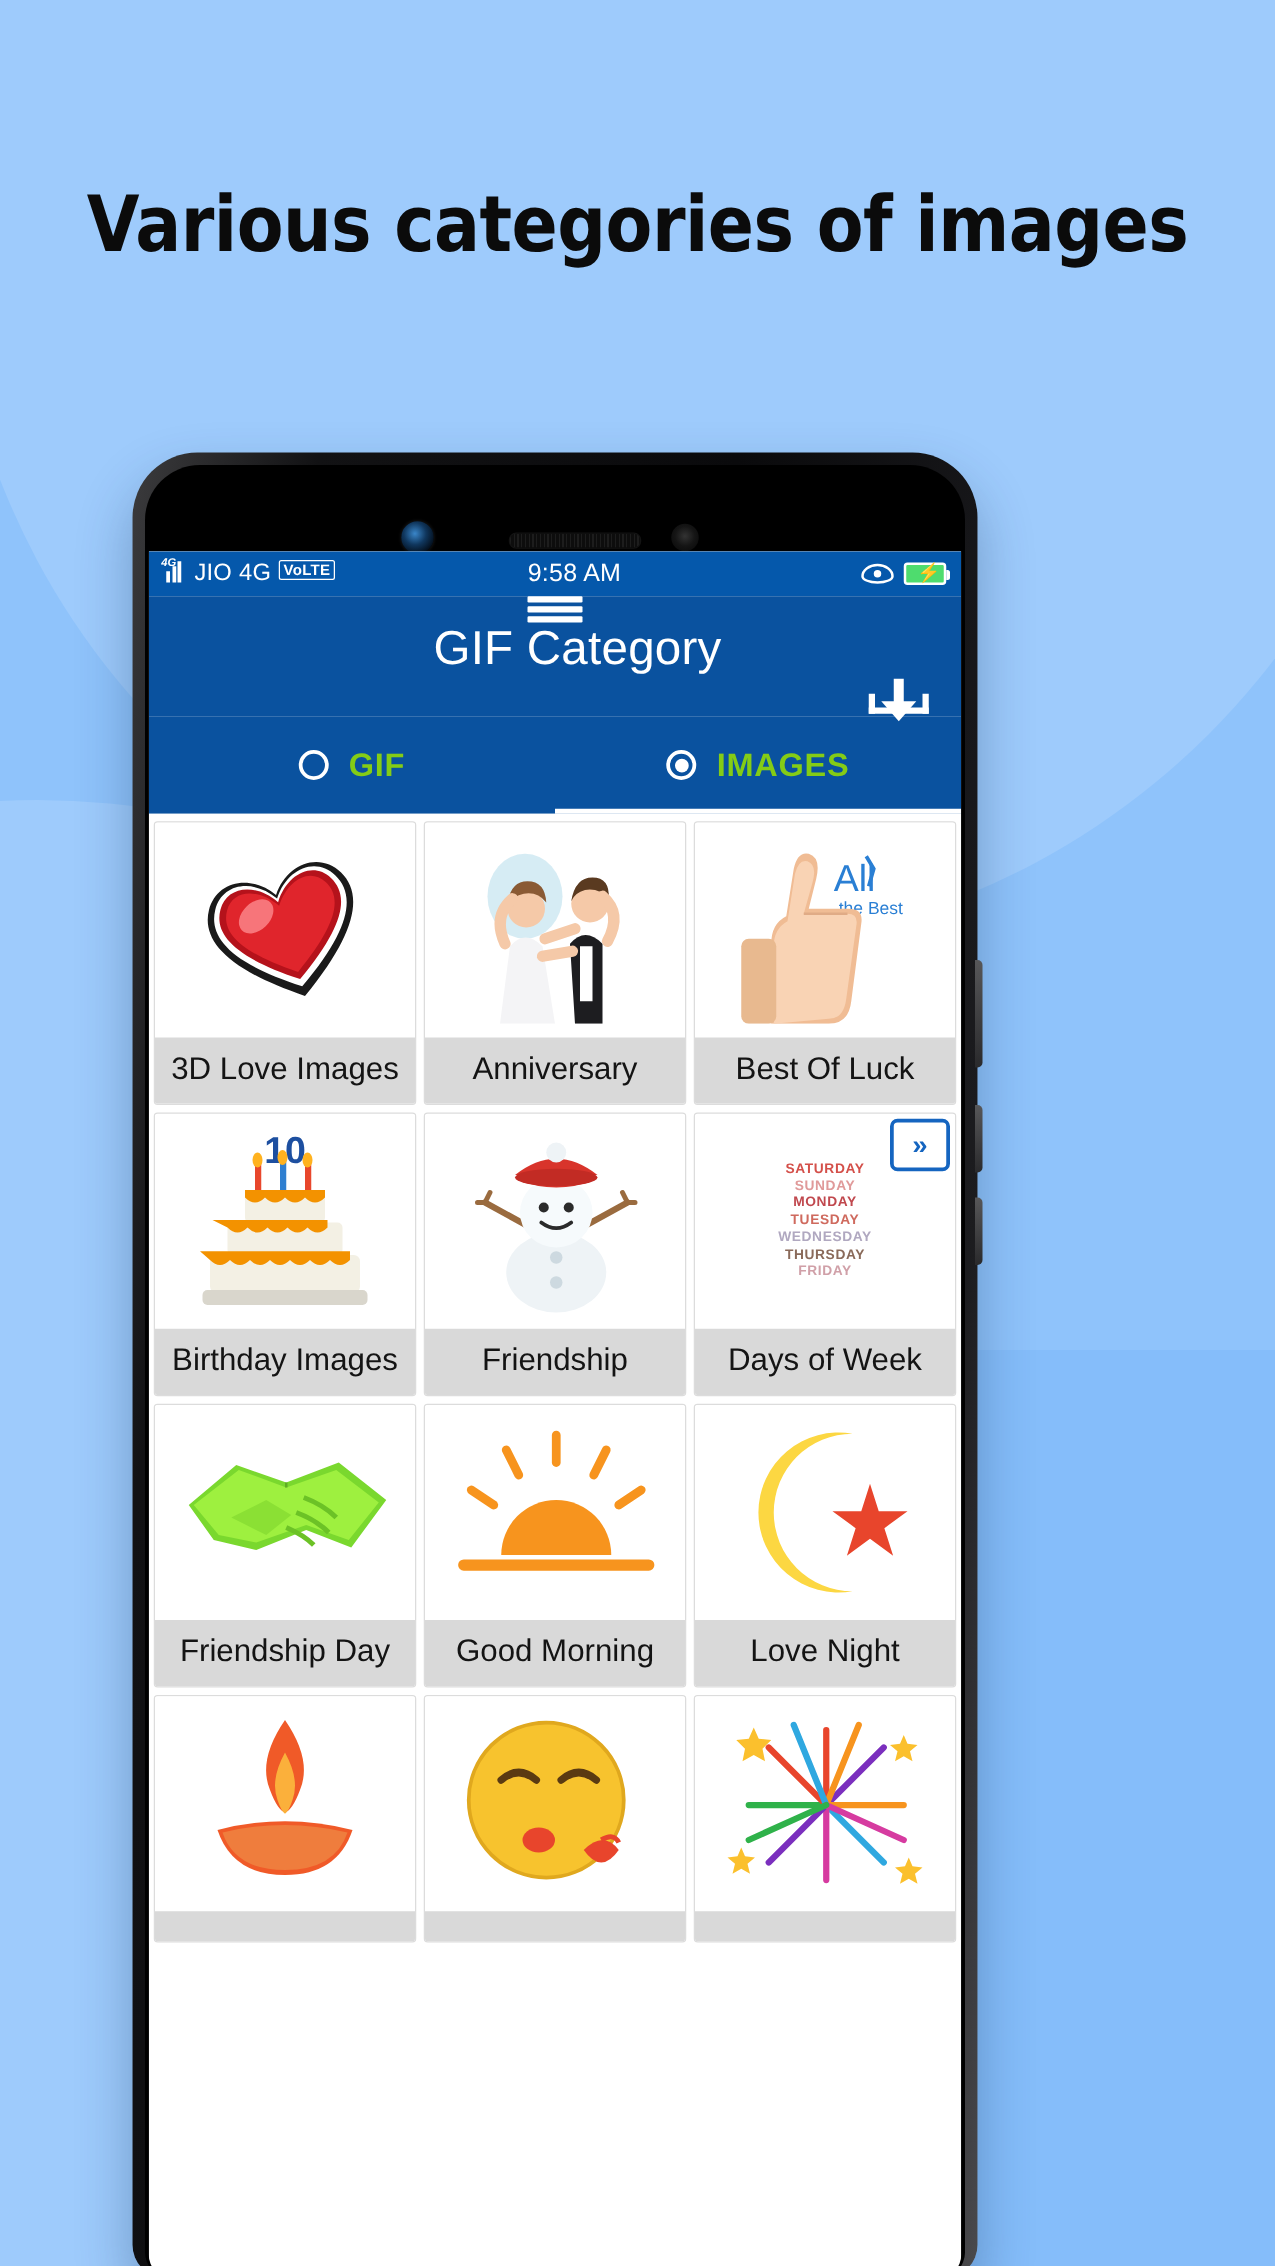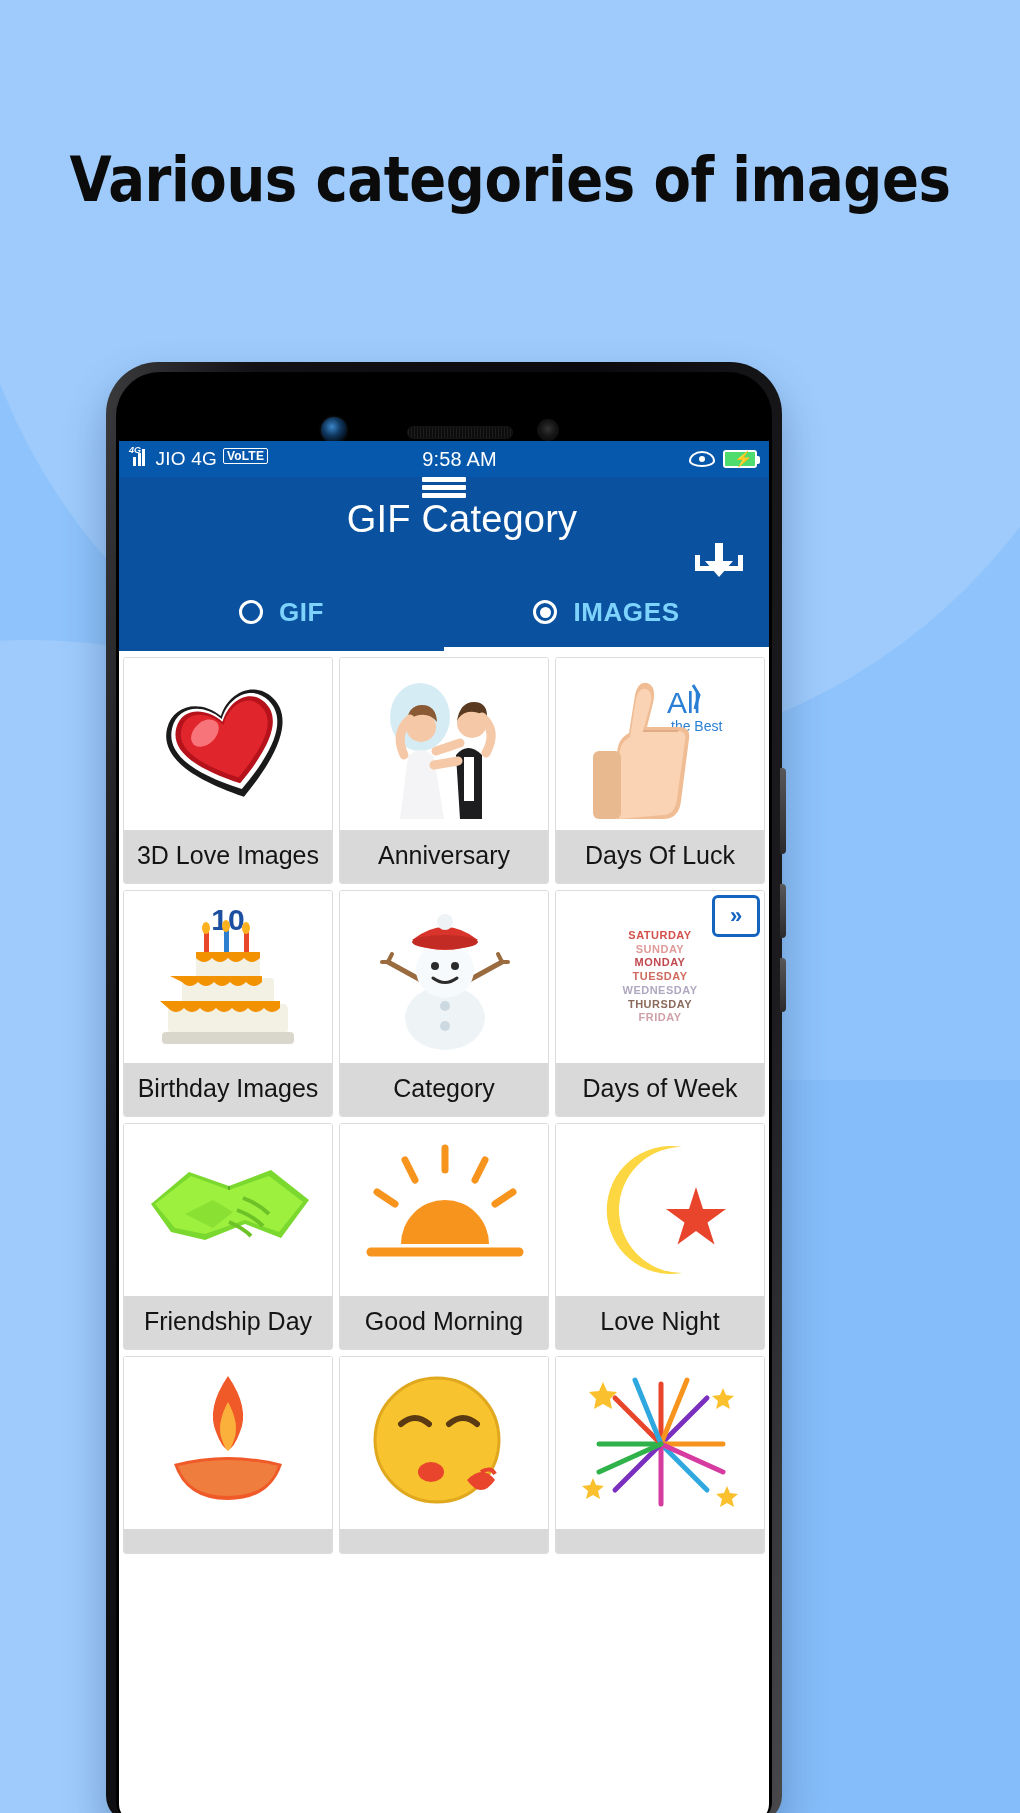--- a/index.html
+++ b/index.html
@@ -223,21 +223,21 @@
     height: 78px;
     background: #0a529f;
     display: flex;
   }
   .tab {
     flex: 1;
     display: flex;
     align-items: center;
     justify-content: center;
     gap: 16px;
-    color: #7dd3fc;
+    color: #84cc16;
     font-size: 26px;
     font-weight: bold;
     letter-spacing: 0.6px;
     cursor: pointer;
     position: relative;
   }
   .radio {
     width: 24px; height: 24px; border-radius: 50%;
     border: 3px solid #ffffff; box-sizing: border-box;
     position: relative;
@@ -416,21 +416,21 @@
                 <svg width="170" height="150" viewBox="0 0 170 150">
                   <text x="92" y="44" font-family="Liberation Sans, sans-serif" font-size="30" fill="#2a7fd4">All</text>
                   <text x="96" y="62" font-family="Liberation Sans, sans-serif" font-size="14" fill="#2a7fd4">the Best</text>
                   <path d="M118 16 L124 26 L120 40" stroke="#2a7fd4" stroke-width="3" fill="none"></path>
                   <path d="M42 150 L42 86 Q42 70 54 64 L60 26 Q63 12 72 14 Q82 17 78 34 L72 58 L104 58 Q116 58 114 70 L106 132 Q104 150 88 150 Z" fill="#f0bc94"></path>
                   <path d="M44 150 L44 88 Q44 74 55 68 L61 30 Q64 18 71 20 Q79 23 75 37 L68 62 L103 62 Q112 62 110 72 L102 130 Q100 146 88 146 Z" fill="#f9d3b4"></path>
                   <path d="M68 62 L103 62" stroke="#e0ab86" stroke-width="2"></path>
                   <rect x="18" y="82" width="28" height="68" rx="6" fill="#e8b98f"></rect>
                 </svg>
               </div>
-              <div class="cap">Days Of Luck</div>
+              <div class="cap">Best Of Luck</div>
             </div>
 
             <div class="cell">
               <div class="thumb">
                 <svg width="160" height="155" viewBox="0 0 160 155">
                   <text x="80" y="30" text-anchor="middle" font-family="Liberation Sans, sans-serif" font-size="30" font-weight="bold" fill="#1d4fa0">10</text>
                   <rect x="56" y="30" width="5" height="24" fill="#e8472c"></rect>
                   <rect x="76" y="28" width="5" height="26" fill="#2f7fd0"></rect>
                   <rect x="96" y="30" width="5" height="24" fill="#e8472c"></rect>
                   <ellipse cx="58" cy="28" rx="4" ry="6" fill="#ffb21f"></ellipse>
@@ -461,21 +461,21 @@
                   <path d="M50 40 q33 -26 66 0 z" fill="#d8342b"></path>
                   <ellipse cx="83" cy="42" rx="33" ry="7" fill="#c22b24"></ellipse>
                   <circle cx="83" cy="22" r="8" fill="#eef3f6"></circle>
                   <circle cx="73" cy="66" r="4" fill="#2b2b2b"></circle>
                   <circle cx="93" cy="66" r="4" fill="#2b2b2b"></circle>
                   <path d="M71 78 q12 9 24 0" stroke="#2b2b2b" stroke-width="3" fill="none" stroke-linecap="round"></path>
                   <circle cx="83" cy="106" r="5" fill="#cdd9e0"></circle>
                   <circle cx="83" cy="126" r="5" fill="#cdd9e0"></circle>
                 </svg>
               </div>
-              <div class="cap">Category</div>
+              <div class="cap">Friendship</div>
             </div>
 
             <div class="cell">
               <div class="badge">»</div>
               <div class="thumb">
                 <div class="dow">
                   <div style="color:#d4504a">SATURDAY</div>
                   <div style="color:#e09a9a">SUNDAY</div>
                   <div style="color:#c0484e">MONDAY</div>
                   <div style="color:#cf6a5e">TUESDAY</div>

